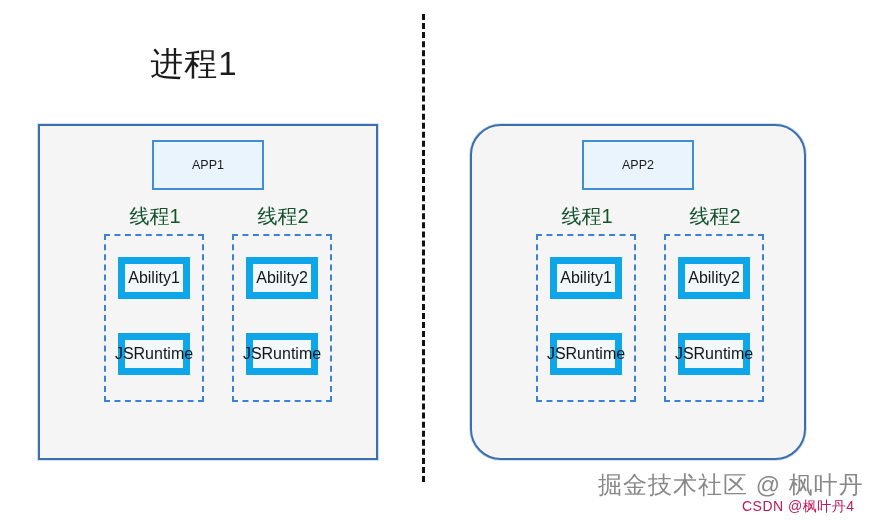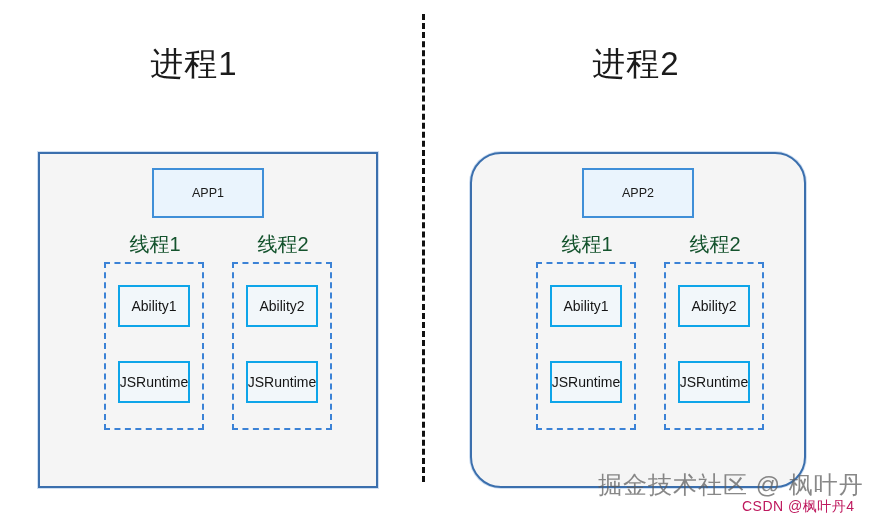--- a/index.html
+++ b/index.html
@@ -47,21 +47,20 @@
   .process-panel {
     position: absolute;
     top: 124px;
     left: 28px;
     width: 340px;
     height: 336px;
     background: #f5f5f5;
     border: 2px solid #3b6fad;
     box-sizing: border-box;
     box-shadow: 0 0 0 1px #cfdff2;
-    margin-top: 28px;
   }
   #process-col-2 .process-panel { left: 30px; width: 336px; border-radius: 31px; }
 
   
   .app-box {
     position: absolute;
     top: 14px;
     left: 50%;
     transform: translateX(-50%);
     width: 112px;
@@ -104,26 +103,26 @@
   .thread-box.t2 { left: 192px; }
 
   
   .comp-box {
     position: absolute;
     left: 50%;
     transform: translateX(-50%);
     width: 72px;
     height: 42px;
     background: #f2f7fa;
-    border: 2px solid #0ea5e9;
+    border: 7px solid #0ea5e9;
     box-sizing: border-box;
     display: flex;
     align-items: center;
     justify-content: center;
-    font-size: 14px;
+    font-size: 16px;
     color: #151515;
     white-space: nowrap;
   }
   .comp-box.slot-1 { top: 21px; }
   .comp-box.slot-2 { top: 97px; }
 
   
   #center-divider {
     position: absolute;
     left: 422px;
@@ -182,21 +181,20 @@
         <div class="comp-box slot-2">JSRuntime</div>
       </div>
 
     </div>
   </div>
 
   <div id="center-divider"></div>
 
   <div class="process-col" id="process-col-2">
 
-    <div class="process-title">进程2</div>
 
     <div class="process-panel">
 
       <div class="app-box">APP2</div>
 
       <div class="thread-label t1">线程1</div>
       <div class="thread-label t2">线程2</div>
 
       <div class="thread-box t1">
         <div class="comp-box slot-1">Ability1</div>

